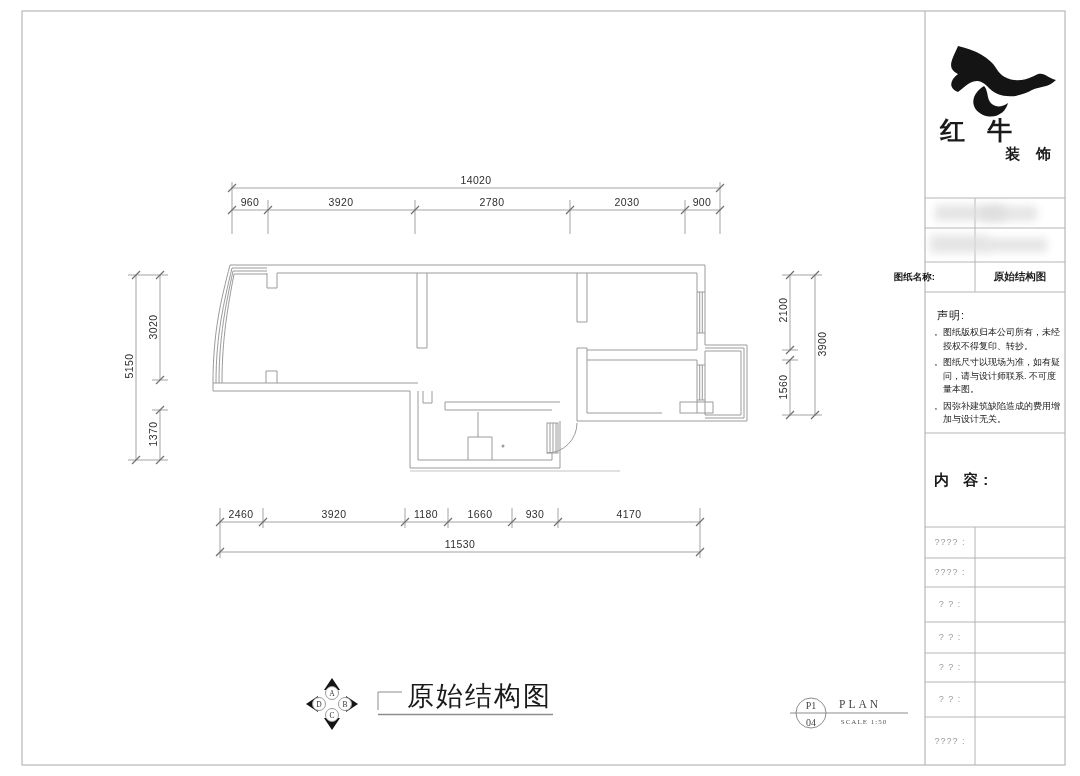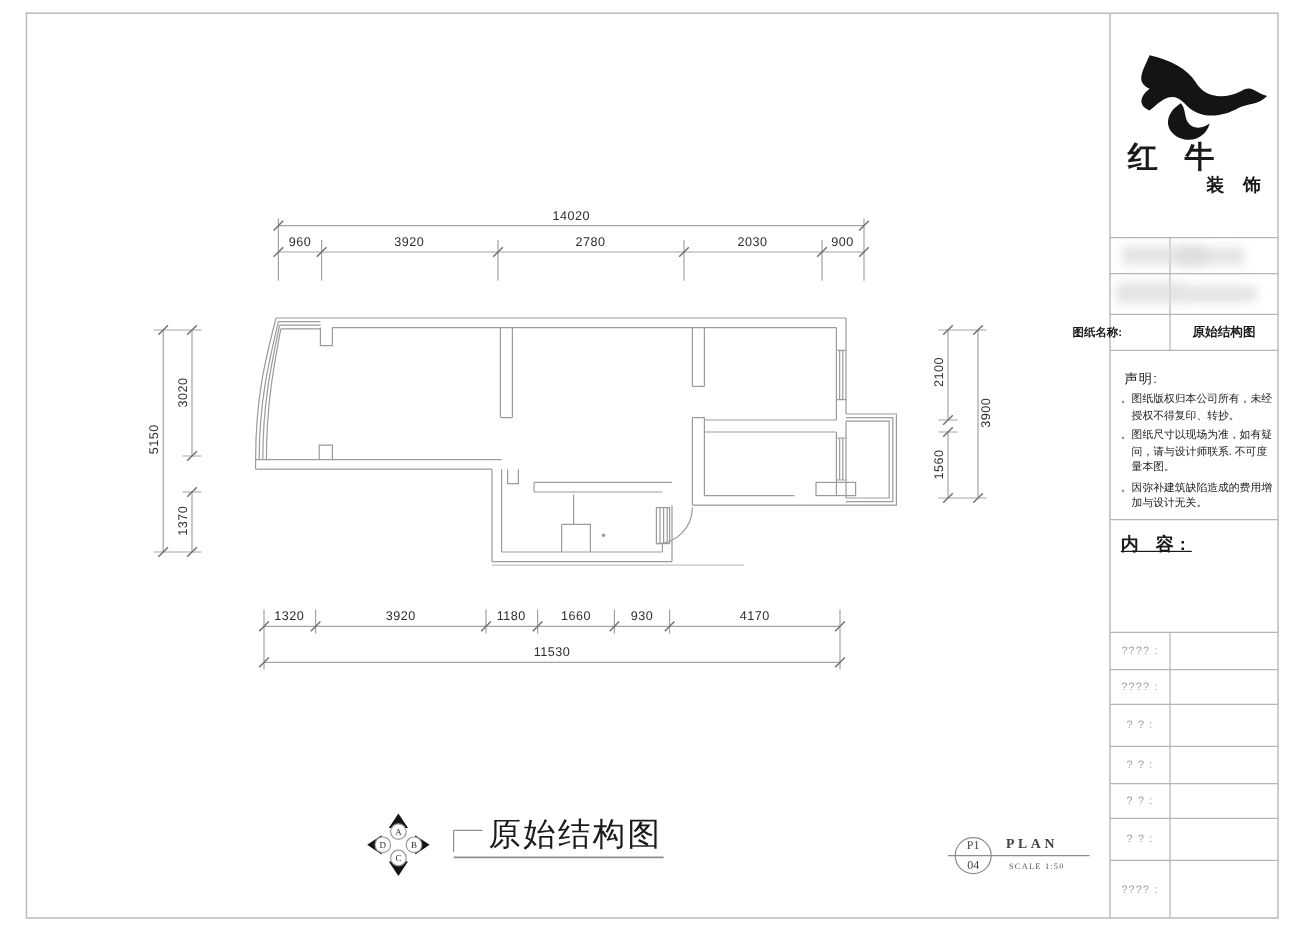--- a/index.html
+++ b/index.html
@@ -15,32 +15,32 @@
       font-family:"Liberation Serif",serif;font-size:25px;font-weight:bold;letter-spacing:8px;}
   .brand-sub{position:absolute;left:995px;top:145px;width:72px;text-align:center;
       font-family:"Liberation Serif",serif;font-size:15px;font-weight:bold;letter-spacing:6px;}
   .blur-row{position:absolute;border-radius:3px;background:#dcdcdc;filter:blur(4px);opacity:.75;}
   .dn-label{position:absolute;left:888px;top:271px;width:47px;text-align:right;font-size:9.5px;font-weight:bold;}
   .dn-value{position:absolute;left:975px;top:270px;width:90px;text-align:center;font-size:10.5px;font-weight:bold;}
   .stmt-title{position:absolute;left:937px;top:308px;font-size:11px;font-weight:normal;letter-spacing:1px;}
   .stmt-list{position:absolute;left:934px;top:326px;width:128px;font-size:9px;line-height:13.5px;}
   .stmt-item{display:flex;margin-bottom:3px;}
   .stmt-item .bullet{width:9px;flex:0 0 9px;color:#333;}
-  .content-label{position:absolute;left:934px;top:444px;font-size:15px;font-weight:bold;letter-spacing:5px;text-decoration:underline;}
+  .content-label{position:absolute;left:934px;top:471px;font-size:15px;font-weight:bold;letter-spacing:5px;}
   .info-label{position:absolute;left:925px;width:50px;text-align:center;font-size:9px;color:#9a9a9a;
       transform:translateY(-50%);letter-spacing:1px;}
   
   .foot-title{position:absolute;left:407px;top:697px;transform:translateY(-54%);
       font-size:27px;letter-spacing:2px;font-weight:500;}
   .compass-letter{position:absolute;transform:translate(-50%,-50%);font-size:7.5px;color:#333;
       font-family:"Liberation Serif",serif;}
   .sheet-code{position:absolute;transform:translate(-50%,-50%);font-size:10px;
       font-family:"Liberation Serif",serif;color:#444;}
   .plan-word{position:absolute;transform:translate(-50%,-50%);font-size:11.5px;letter-spacing:3px;
-      font-family:"Liberation Serif",serif;color:#444;font-weight:bold;}
+      font-family:"Liberation Serif",serif;color:#444;}
   .scale-word{position:absolute;transform:translate(-50%,-50%);font-size:7px;letter-spacing:1px;
       font-family:"Liberation Serif",serif;color:#555;}
 </style>
 </head>
 <body>
 
 <div class="sheet">
 
   <svg width="1080" height="776" viewBox="0 0 1080 776">
 
@@ -193,21 +193,21 @@
     </g>
   </svg>
 
   <span class="dim" style="left:476px;top:180px">14020</span>
   <span class="dim" style="left:250px;top:202px">960</span>
   <span class="dim" style="left:341px;top:202px">3920</span>
   <span class="dim" style="left:492px;top:202px">2780</span>
   <span class="dim" style="left:627px;top:202px">2030</span>
   <span class="dim" style="left:702px;top:202px">900</span>
 
-  <span class="dim" style="left:241px;top:514px">1320</span>
+  <span class="dim" style="left:241px;top:514px">2460</span>
   <span class="dim" style="left:334px;top:514px">3920</span>
   <span class="dim" style="left:426px;top:514px">1180</span>
   <span class="dim" style="left:480px;top:514px">1660</span>
   <span class="dim" style="left:535px;top:514px">930</span>
   <span class="dim" style="left:629px;top:514px">4170</span>
   <span class="dim" style="left:460px;top:544px">11530</span>
 
   <span class="dim v" style="left:129px;top:366px">5150</span>
   <span class="dim v" style="left:153px;top:327px">3020</span>
   <span class="dim v" style="left:153px;top:434px">1370</span>

